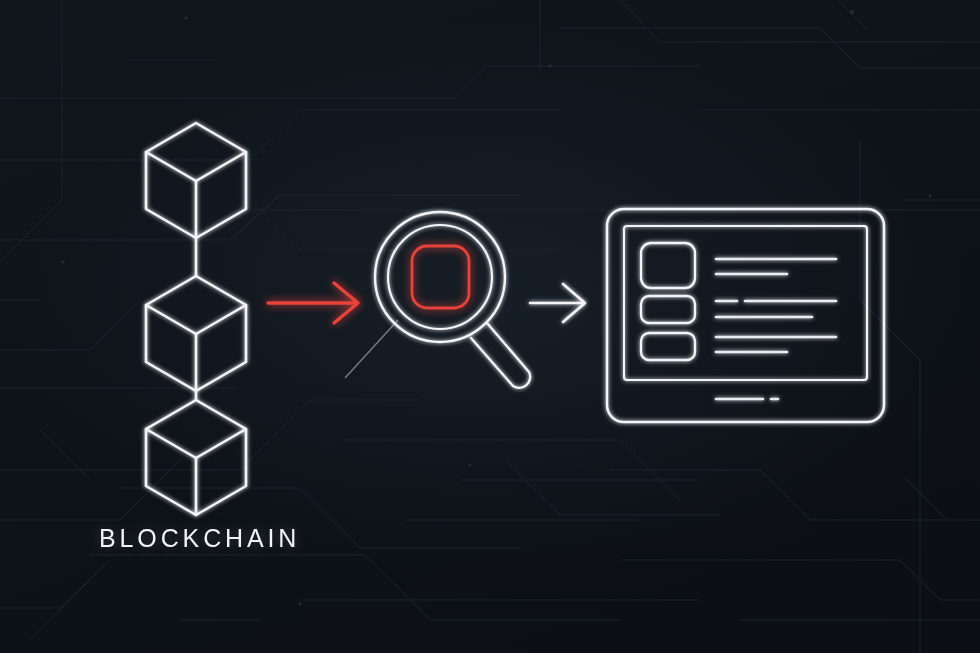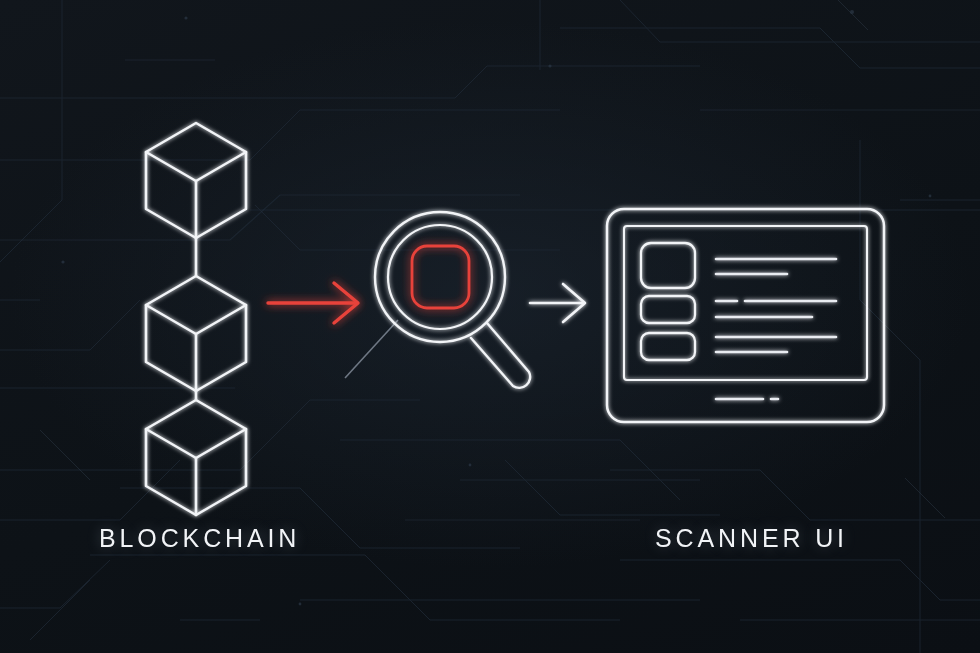--- a/index.html
+++ b/index.html
@@ -168,15 +168,14 @@
 
       <g stroke="#e9ecf1" stroke-width="2.6">
         <line x1="716" y1="399" x2="763" y2="399"></line>
         <line x1="771" y1="399" x2="778" y2="399"></line>
       </g>
     </g>
   </svg>
 
   <div class="lbl" id="label-blockchain">BLOCKCHAIN</div>
 
-  <div class="lbl" id="label-scanner">SCANNER UI</div>
 
 </div>
 
 </body></html>

